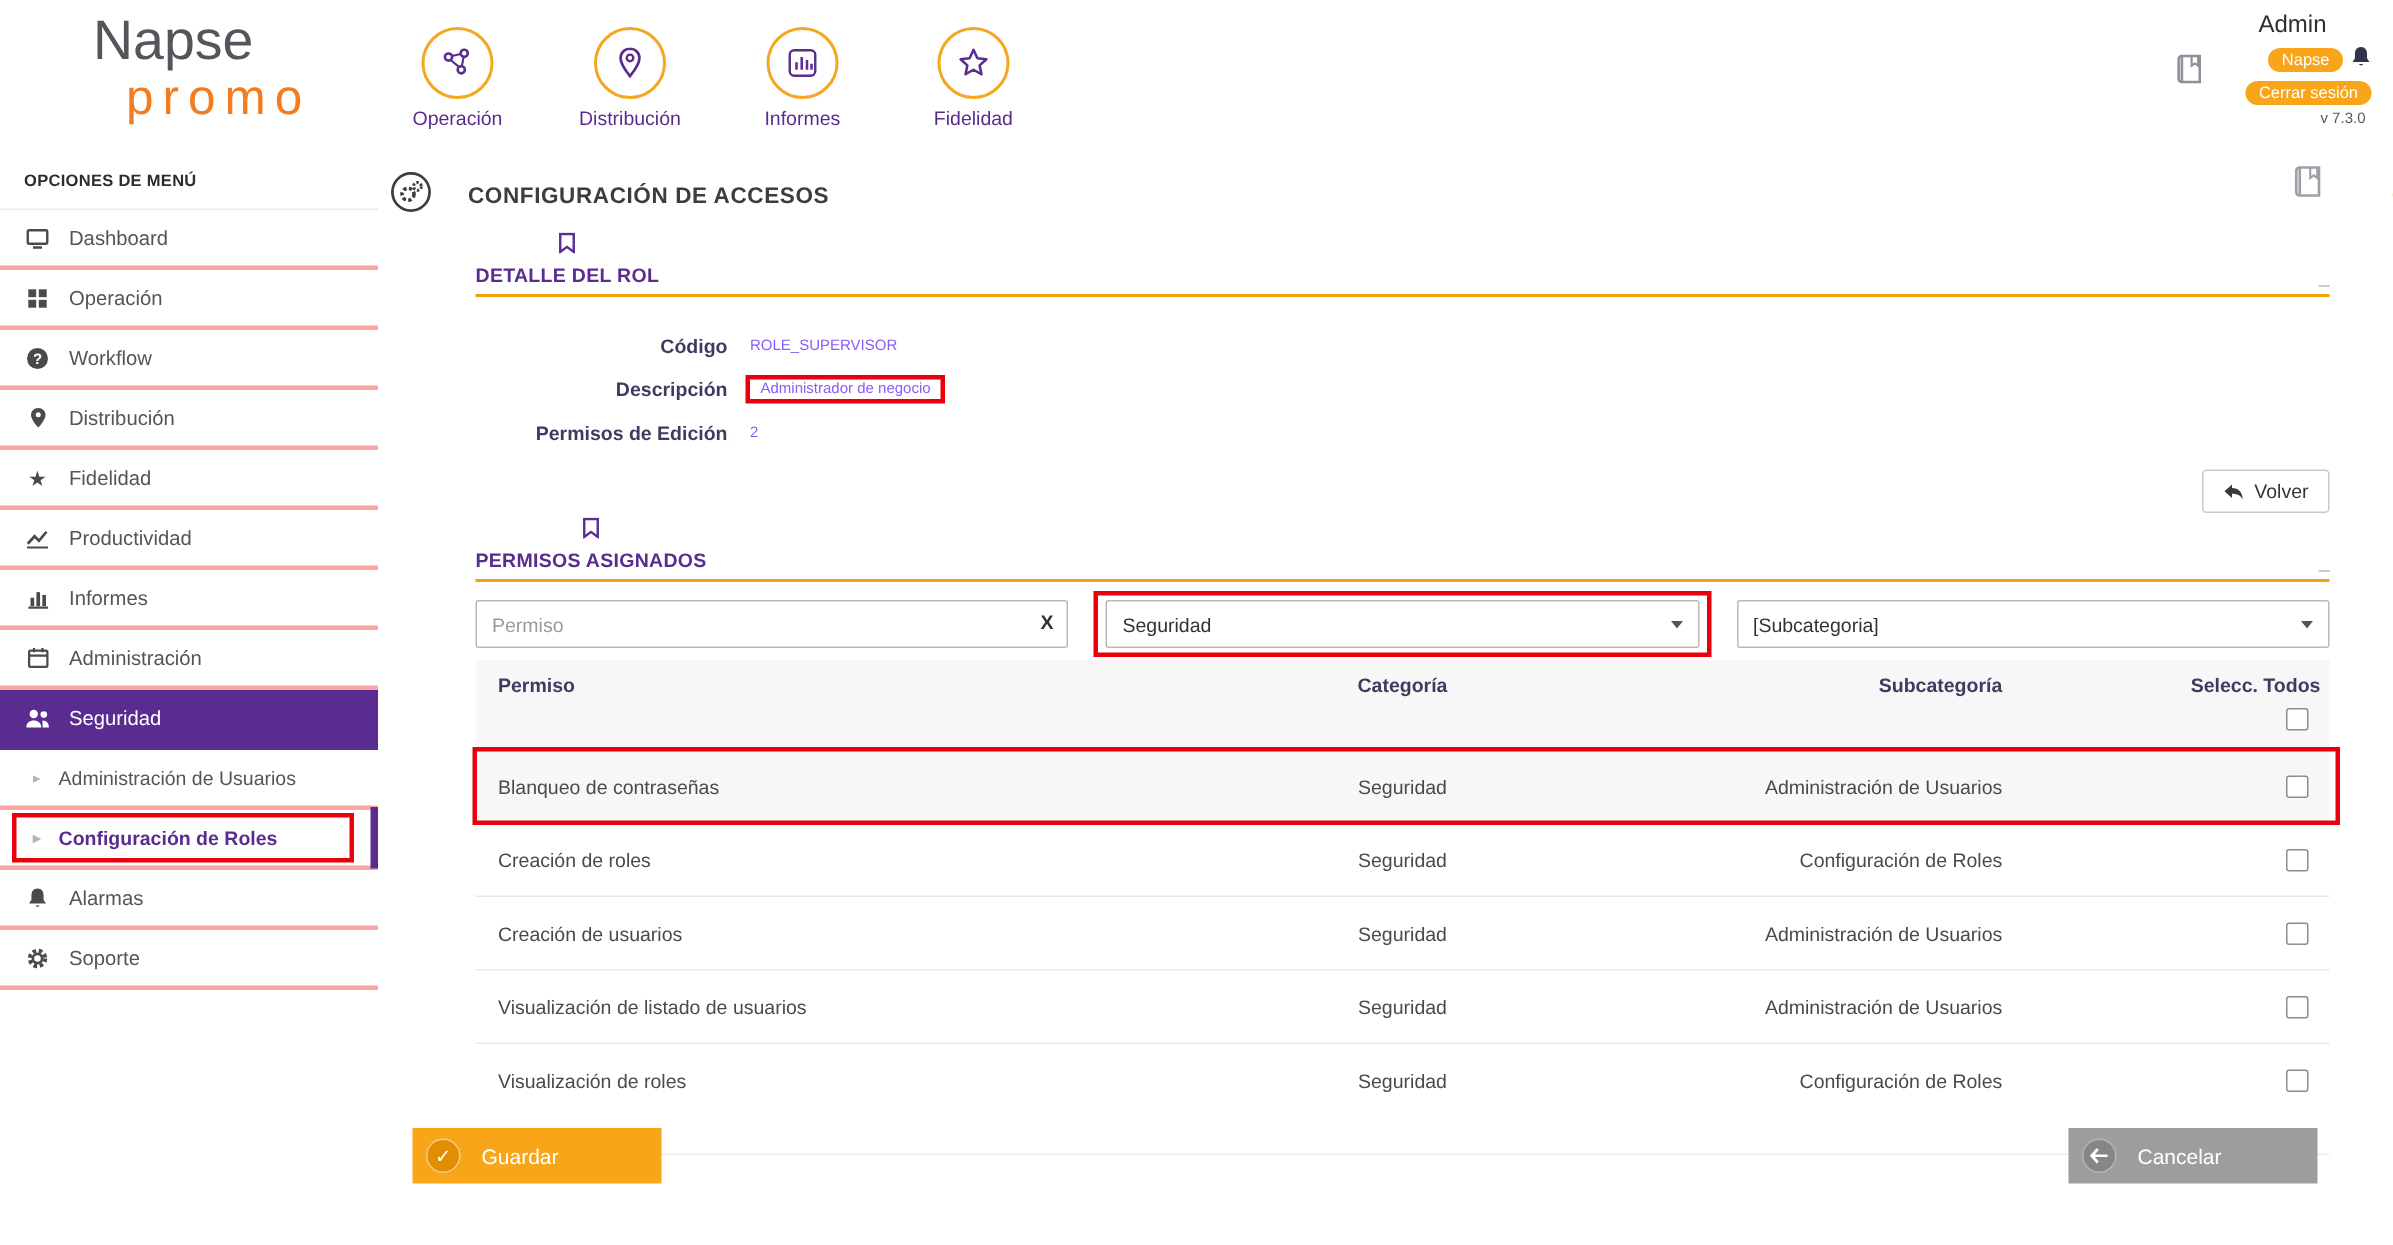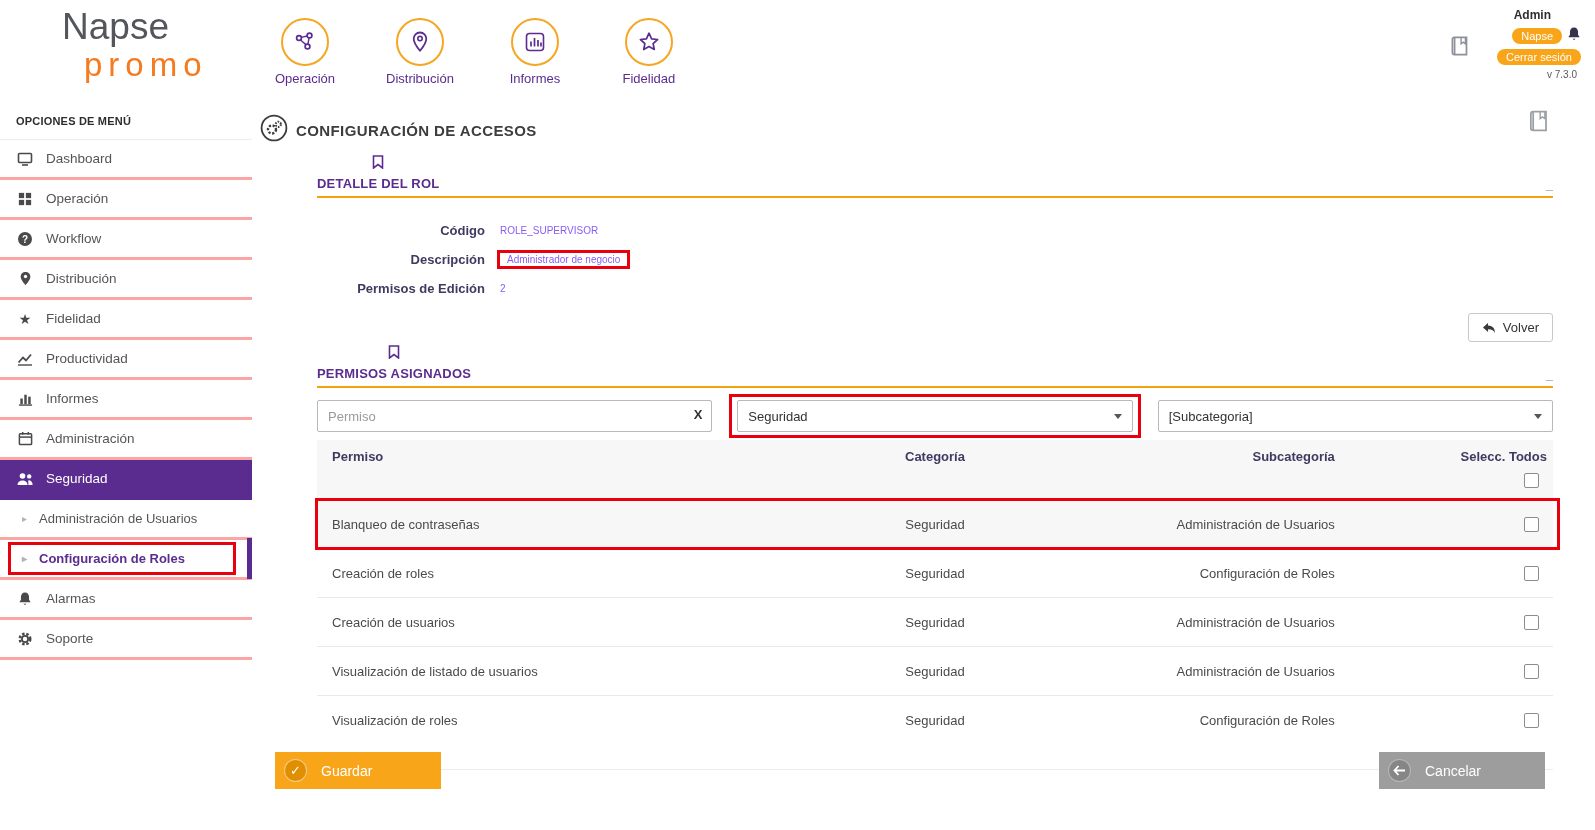--- a/index.html
+++ b/index.html
@@ -20,21 +20,21 @@
           border-bottom:2px solid var(--orange-line);}
   .logo{position:absolute;left:62px;top:8px;line-height:1;cursor:pointer;}
   .logo-napse{font-size:37px;color:#54565b;}
   .logo-promo{font-size:33px;color:#f47b20;letter-spacing:6px;margin:3px 0 0 22px;}
   .topnav{position:absolute;left:272px;top:18px;display:flex;gap:48px;}
   .nav-item{display:flex;flex-direction:column;align-items:center;cursor:pointer;min-width:66px;}
   .nav-circle{width:48px;height:48px;border-radius:50%;border:2px solid #f5a623;background:#fff;
               display:flex;align-items:center;justify-content:center;}
   .nav-label{margin-top:5px;font-size:13px;color:var(--purple);}
   .userbox{position:absolute;right:14px;top:8px;display:flex;flex-direction:column;align-items:flex-end;gap:4px;}
-  .user-name{font-size:12px;font-weight:bold;color:#2f2f2f;margin-right:30px;}
+  .user-name{font-size:16px;font-weight:normal;color:#2f2f2f;margin-right:30px;}
   .badge-row{display:flex;align-items:center;gap:5px;}
   .pill{background:var(--orange);color:#fff;font-size:11px;padding:2px 9px;border-radius:9px;cursor:pointer;}
   .version{font-size:10px;color:#5a5a5a;margin-right:4px;}
   .header-book{position:absolute;right:122px;top:33px;cursor:pointer;}
 
   
   .sidebar{position:absolute;left:0;top:103px;width:252px;bottom:0;background:#fff;}
   .sidebar-title{height:37px;display:flex;align-items:center;padding:0 16px;font-size:11px;
                  font-weight:bold;color:#2d2d2d;border-bottom:1px solid #ececec;letter-spacing:.2px;}
   .menu{list-style:none;margin:0;padding:0;}
@@ -45,21 +45,21 @@
   li.active{background:var(--purple);color:#fff;border-bottom-color:var(--purple);}
   li.sub{padding-left:22px;font-size:13px;}
   .sub-arrow{color:#b3b3b3;font-size:10px;flex:0 0 auto;}
   #item-roles{color:var(--purple);font-weight:bold;}
   #item-roles::before{content:"";position:absolute;right:0;top:-2px;bottom:-2px;width:5px;background:var(--purple);}
   #item-roles::after{content:"";position:absolute;left:8px;right:16px;top:2px;bottom:2px;
                      border:3px solid var(--red);pointer-events:none;}
 
   
   .main{position:absolute;left:252px;top:103px;right:0;bottom:0;background:#fff;}
-  .page-head{position:absolute;left:8px;top:11px;display:flex;align-items:center;gap:8px;justify-content:space-between;}
+  .page-head{position:absolute;left:8px;top:11px;display:flex;align-items:center;gap:24px;justify-content:space-between;}
   .page-title{font-size:15px;font-weight:bold;color:#3d3d3d;letter-spacing:.4px;}
   .page-book{position:absolute;right:42px;top:4px;cursor:pointer;}
 
   .card{position:absolute;left:65px;right:42px;}
   #card-role{top:52px;}
   #card-perms{top:242px;}
   .card-head{display:flex;align-items:flex-end;border-bottom:2px solid var(--orange-line);padding-bottom:5px;}
   .sec-title{color:var(--purple);font-weight:bold;font-size:13px;display:flex;align-items:center;gap:7px;letter-spacing:.2px;flex-direction:column;}
   .minimize{margin-left:auto;color:#7a7a7a;font-weight:bold;font-size:13px;cursor:pointer;line-height:1;}
 

